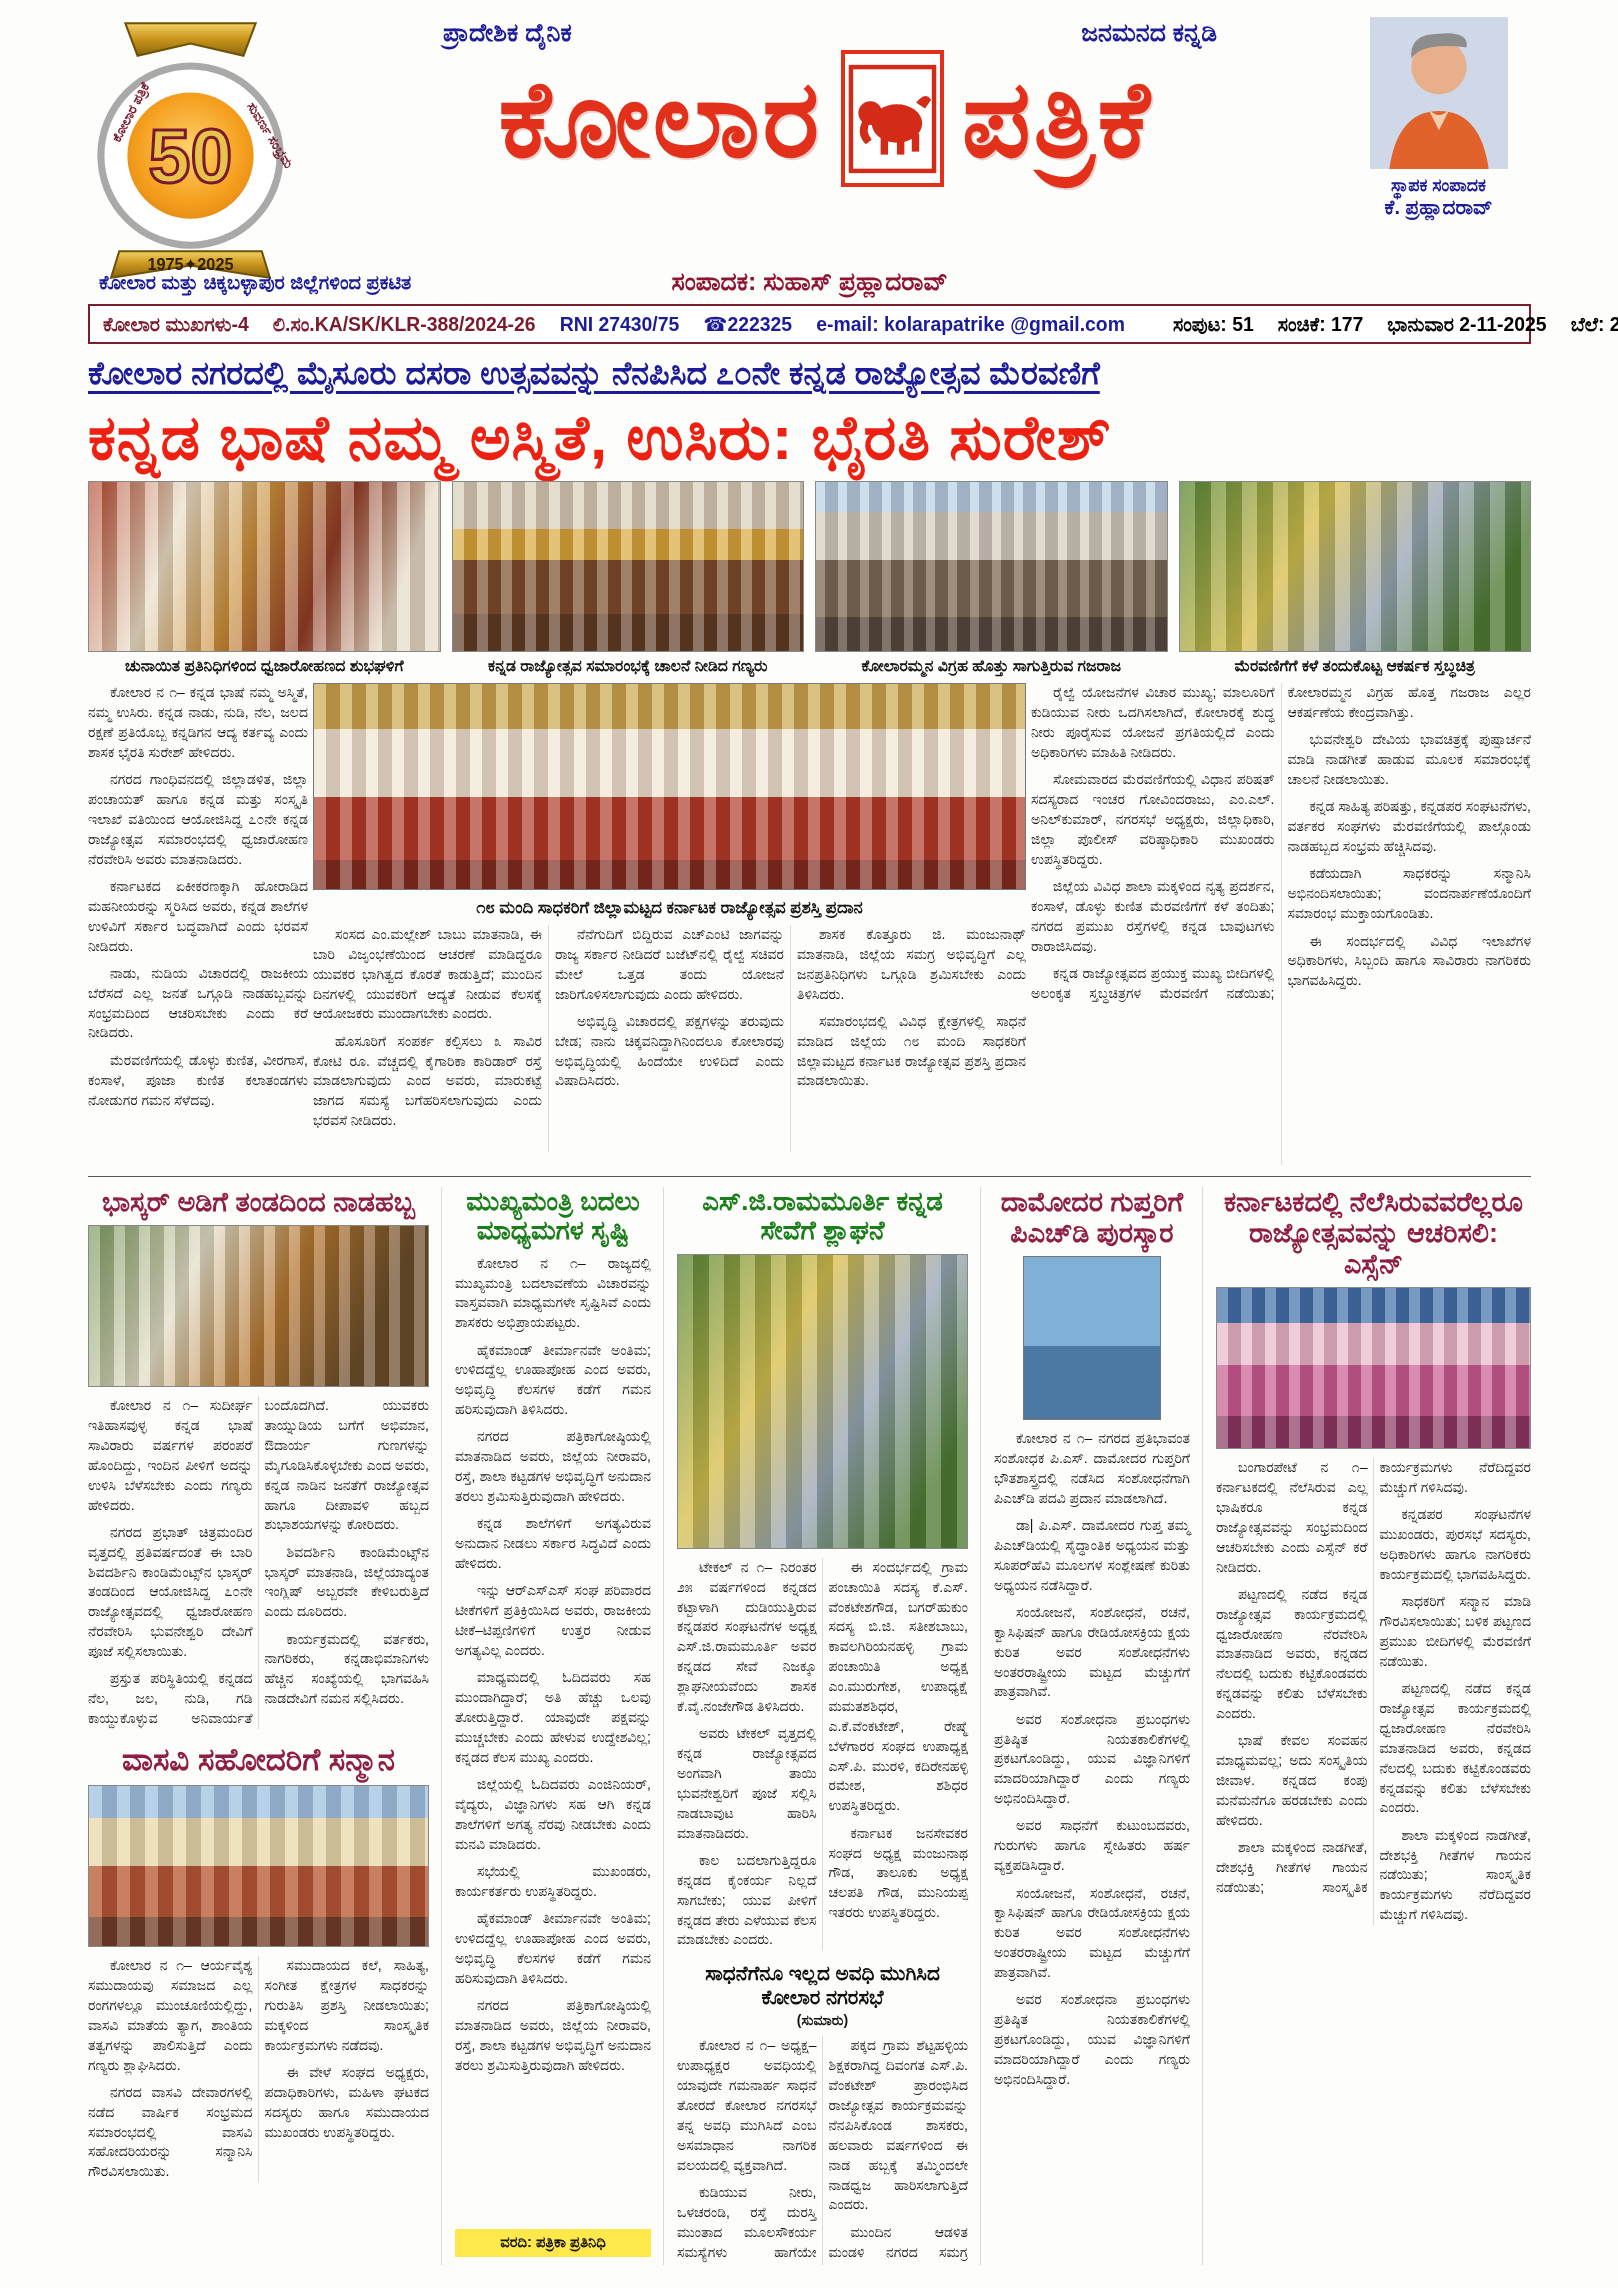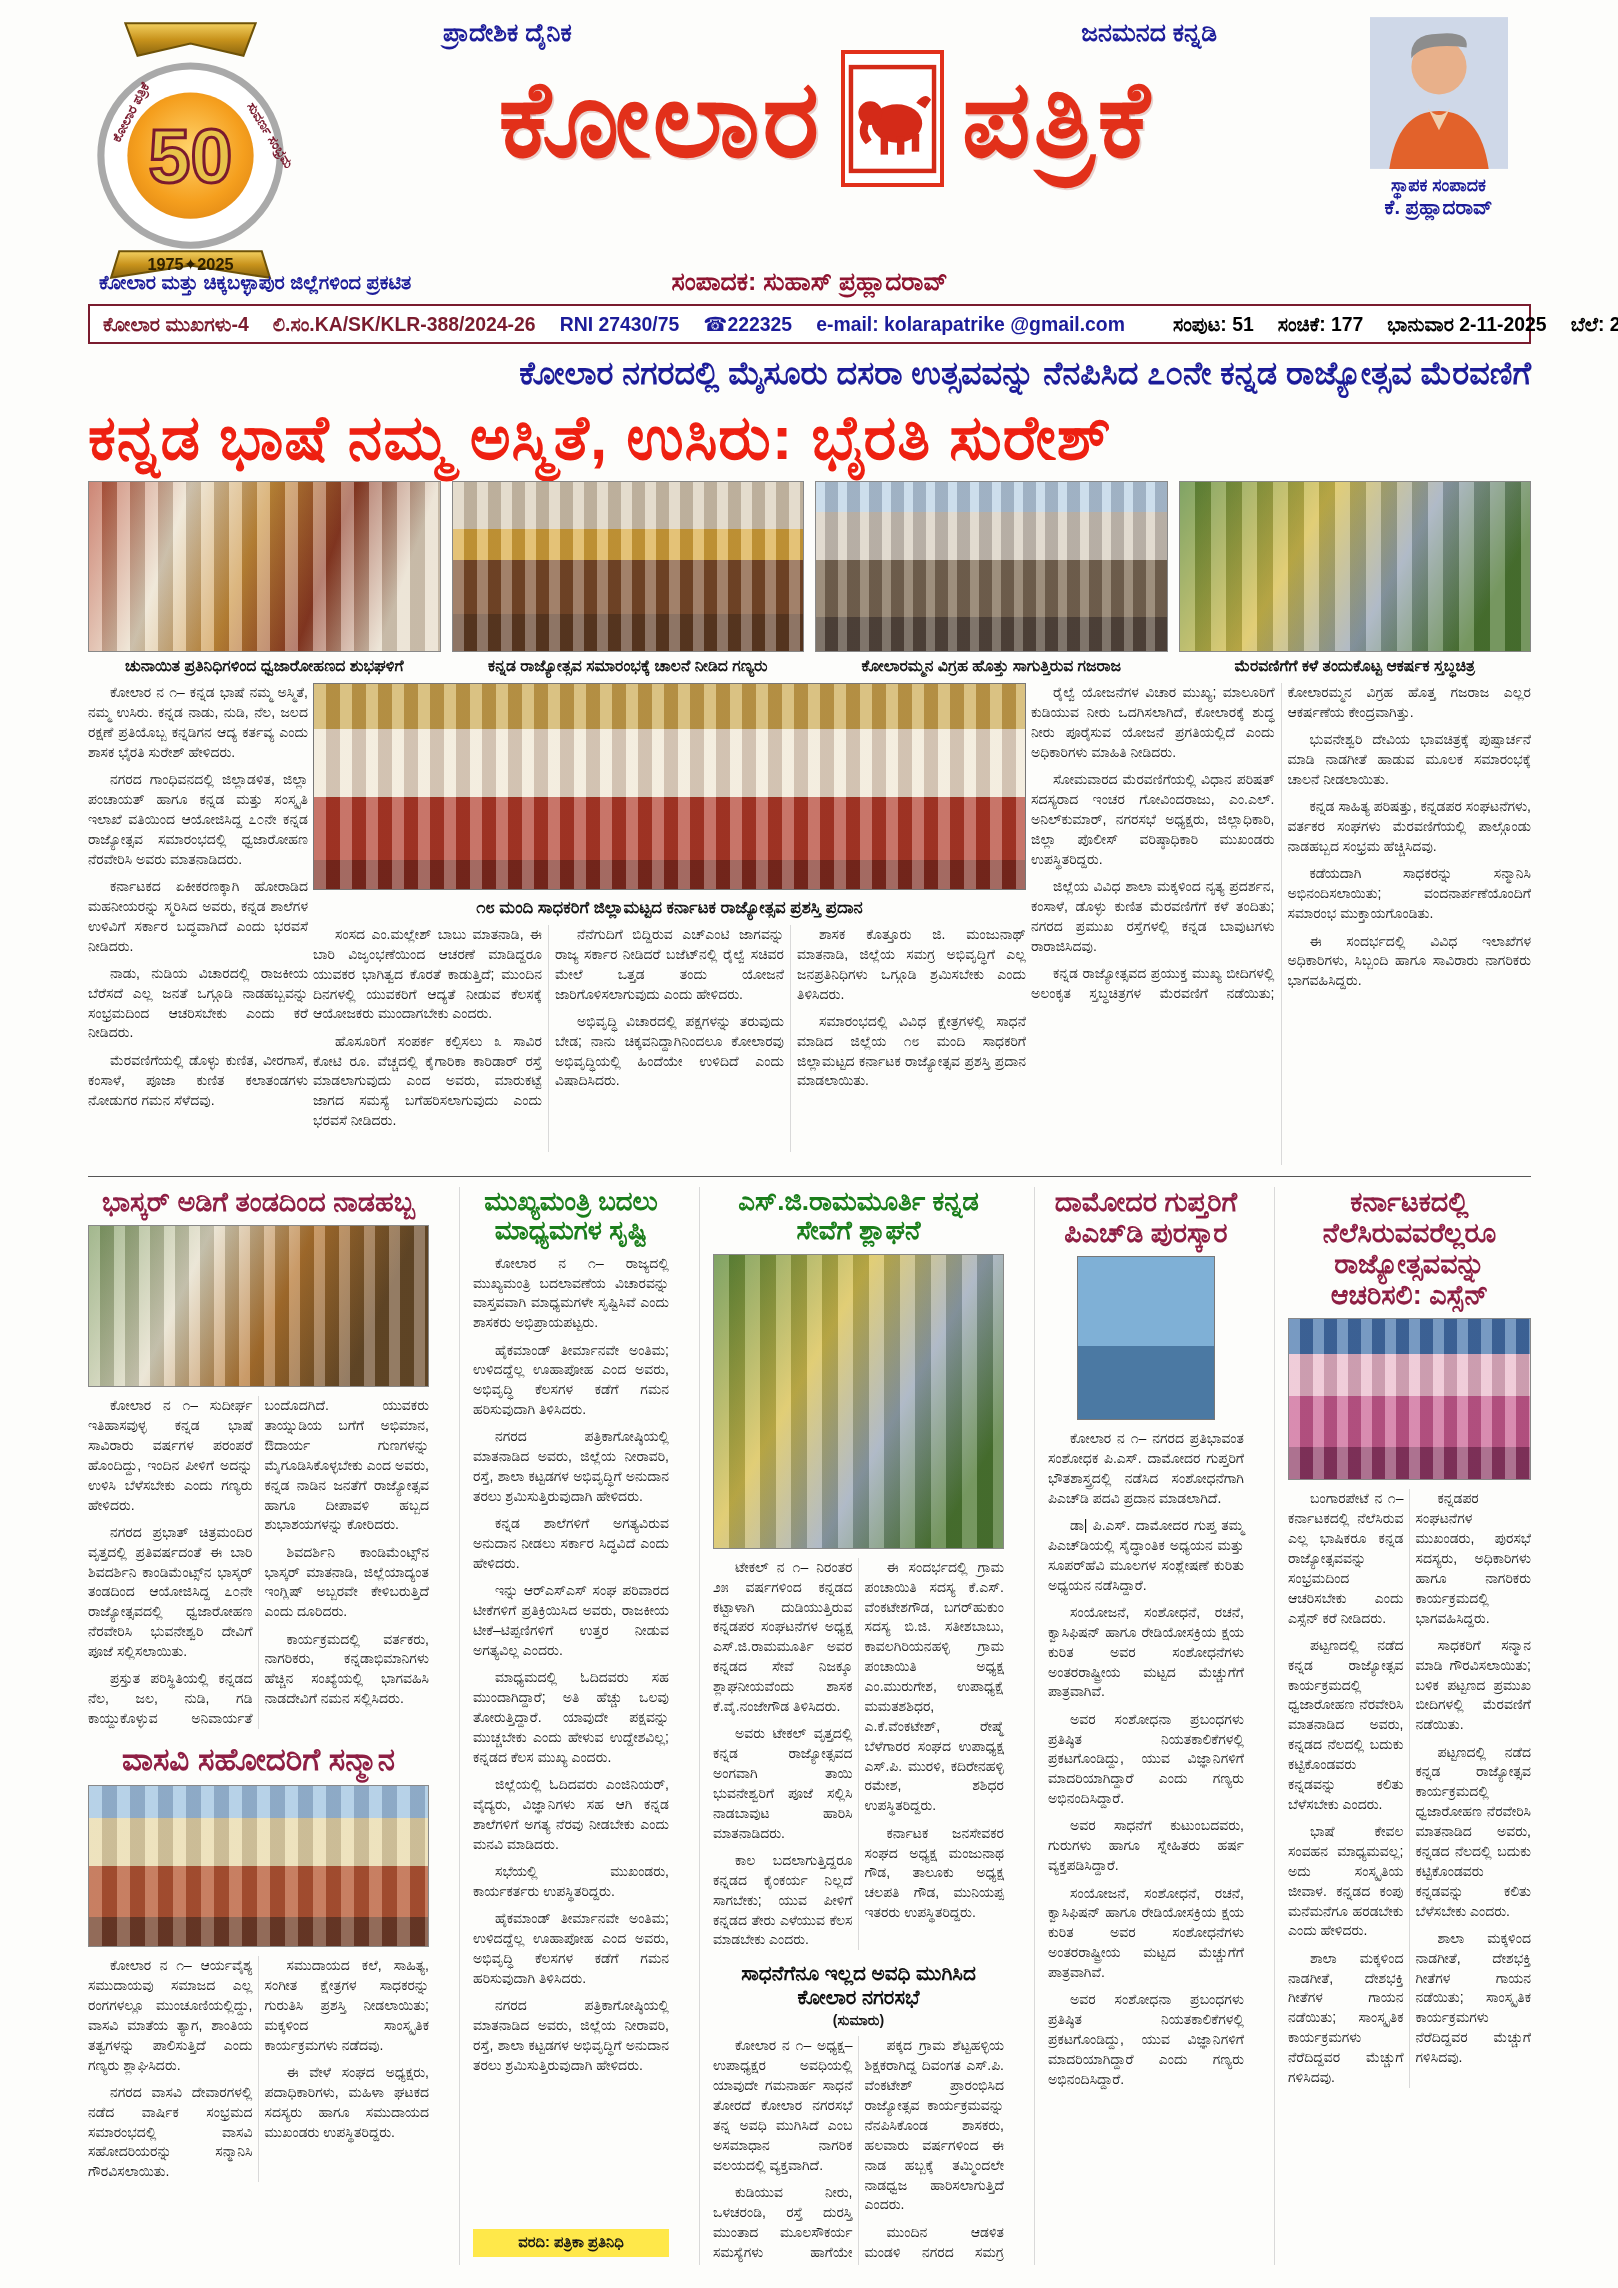--- a/index.html
+++ b/index.html
@@ -32,42 +32,42 @@
 
   
   .infobar{border:2.8px solid var(--barborder);background:#fff;display:flex;
            gap:24px;padding:6.5px 13px;font-weight:bold;font-size:19.4px;white-space:nowrap}
   .ib-maroon{color:var(--barborder)}
   .ib-blue{color:var(--navy)}
   .ib-black{color:#000}
   .ib-spacer{flex:1}
 
   
-  .kicker{margin:11px 0 1.8px;text-align:right;color:var(--navy);font-weight:bold;font-size:32px;
-          text-decoration-thickness:2.8px;text-underline-offset:6.5px}
+  .kicker{margin:11px 0 1.8px;text-align:left;color:var(--navy);font-weight:bold;font-size:32px;
+          text-decoration:underline;text-decoration-thickness:2.8px;text-underline-offset:6.5px}
   .headline{margin:13px 0 11px;color:#ee2011;font-weight:bold;
             font-size:62px;letter-spacing:0.9px;line-height:1.05}
   .photo-row{display:flex;gap:11px}
   .phwrap{flex:1}
   .ph{width:100%;height:171px;border:0.9px solid #888;background-size:cover}
   .cap{font-size:15.7px;font-weight:bold;text-align:center;margin:4.6px 0 7.4px;line-height:1.2}
 
   .top-story{display:flex;gap:5px;height:482px;overflow:hidden;text-align:justify;
              font-size:14px;line-height:1.42}
   .ts-col1{width:220px}
   .ts-mid{width:713px}
   .ts-right{flex:1;column-count:2;column-gap:13px;column-rule:0.9px solid #d9d9d9}
   .gp{width:100%;height:207px;border:0.9px solid #777}
   .gp-cap{font-size:16.6px;font-weight:bold;text-align:center;margin:5.5px 0}
   .mcols{column-count:3;column-gap:13px;column-rule:0.9px solid #d9d9d9;height:227px;overflow:hidden}
   p.body{margin:0 0 7.4px;text-indent:22px}
   .rule{border:0;border-top:1.8px solid #555;margin:11px 0 9.2px}
 
   
-  .bottom{display:flex;gap:30px;height:1078px;overflow:hidden;text-align:justify;
+  .bottom{display:flex;gap:12px;height:1078px;overflow:hidden;text-align:justify;
           font-size:14px;line-height:1.42}
   .bottom>div+div{border-left:0.9px solid #d9d9d9;padding-left:13px}
   .s1{width:341px}.s2{width:210px;position:relative;padding-bottom:68px}
   .s3{width:305px}.s4{width:210px}.s5{flex:1}
   .h-maroon{color:var(--maroon);font-weight:bold;text-align:center;font-size:27px;
             line-height:1.15;margin:0 0 7.4px}
   .h-green{color:var(--green);font-weight:bold;text-align:center;font-size:26px;
            line-height:1.15;margin:0 0 7.4px}
   .h-sub{color:#101010;font-weight:bold;text-align:center;font-size:20px;margin:11px 0 1.8px;line-height:1.2}
   .note{font-weight:bold;text-align:center;font-size:14px;margin:0 0 5.5px}

